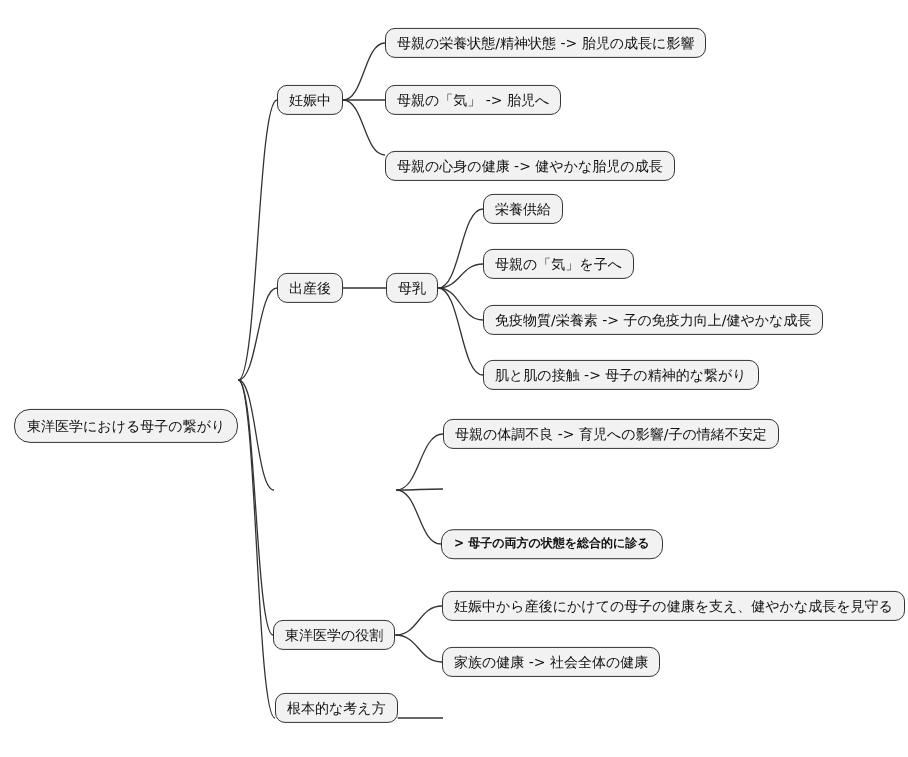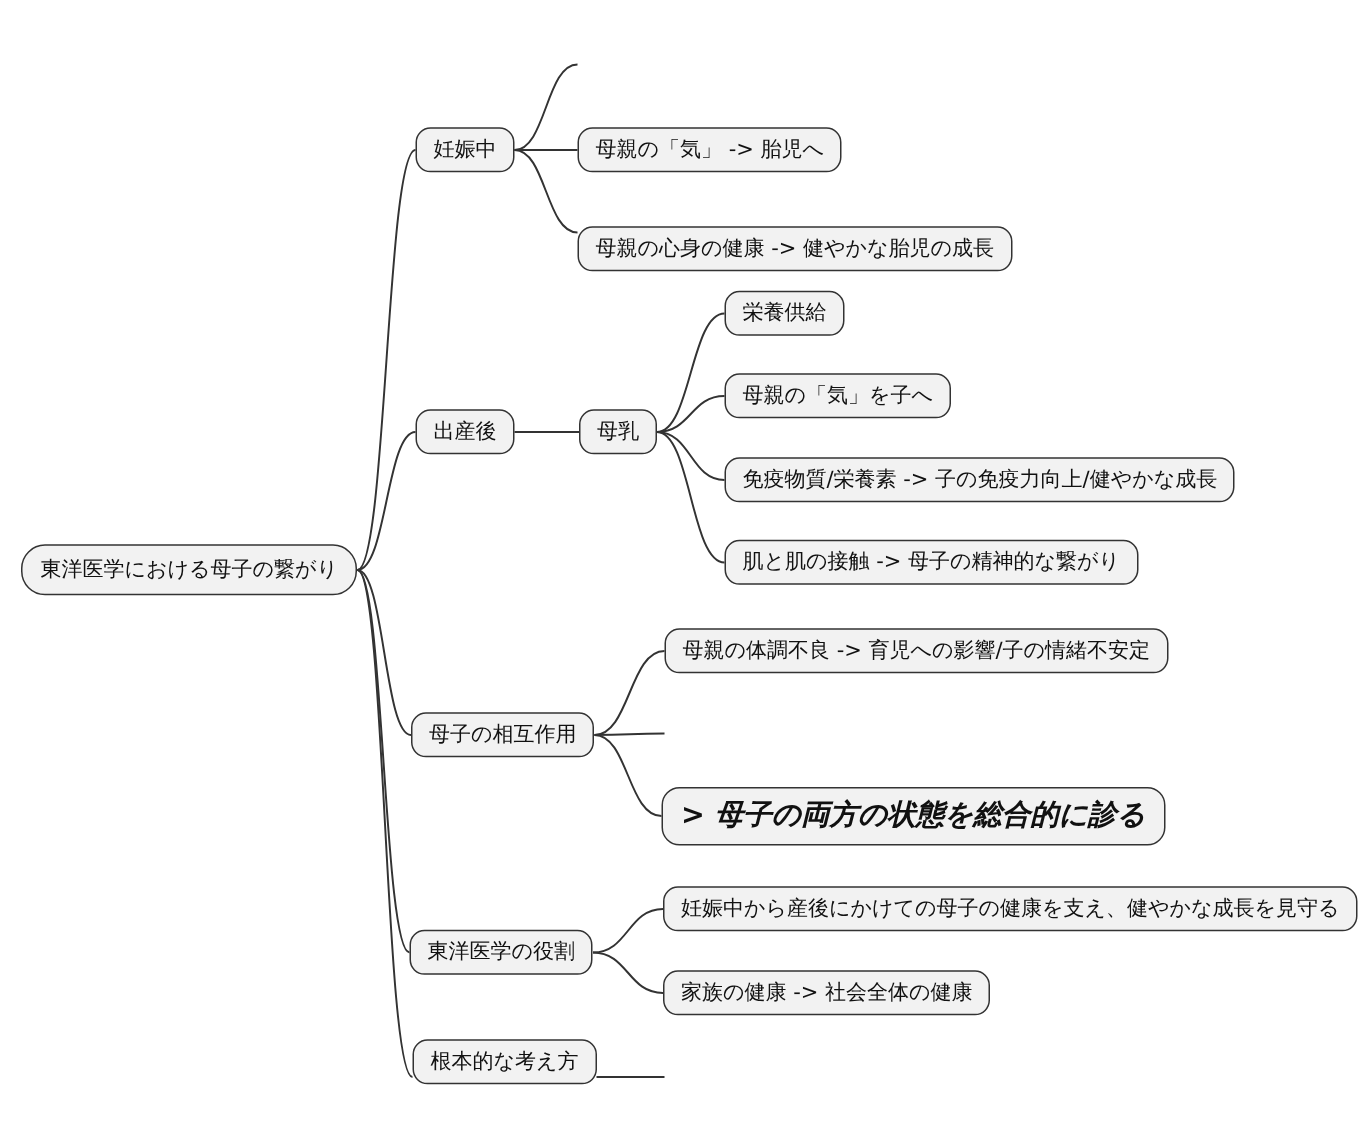--- a/index.html
+++ b/index.html
@@ -10,22 +10,22 @@
     position:relative; width:908px; height:757px; background:var(--bg);
     font-family:"DejaVu Sans","Liberation Sans",sans-serif; overflow:hidden;
   }
   #edges{position:absolute; left:0; top:0; width:908px; height:757px; z-index:0;}
   .node{
     position:absolute; z-index:1; transform:translateY(-50%);
     background:var(--fill); border:1.5px solid var(--border);
     border-radius:10px; padding:5px 11px; font-size:14px; line-height:1.3;
     color:var(--text); white-space:nowrap; box-sizing:border-box;
   }
-  .node.root{border-radius:16px; padding:7px 12px;}
-  .node.em{font-weight:bold; font-size:19px; border-radius:12px; padding:6px 12px;font-style:italic;}
+  .node.root{border-radius:16px; padding:7px 12px;margin-top:46px;}
+  .node.em{font-weight:bold; font-size:12px; border-radius:12px; padding:6px 12px;}
 </style>
 </head>
 <body>
 
 <div id="mindmap">
   <svg id="edges" xmlns="http://www.w3.org/2000/svg">
       <path d="M 238.296875 380 C 257.6484375 380, 257.6484375 100, 277 100" fill="none" stroke="#333333" stroke-width="1.3"></path>
       <path d="M 343 100 C 364 100, 364 43, 385 43" fill="none" stroke="#333333" stroke-width="1.3"></path>
       <path d="M 343 100 C 364 100, 364 100, 385 100" fill="none" stroke="#333333" stroke-width="1.3"></path>
       <path d="M 343 100 C 364 100, 364 155, 385 155" fill="none" stroke="#333333" stroke-width="1.3"></path>
@@ -42,31 +42,31 @@
       <path d="M 238.296875 380 C 255.6484375 380, 255.6484375 635, 273 635" fill="none" stroke="#333333" stroke-width="1.3"></path>
       <path d="M 395.328125 635 C 418.6640625 635, 418.6640625 606, 442 606" fill="none" stroke="#333333" stroke-width="1.3"></path>
       <path d="M 395.328125 635 C 418.6640625 635, 418.6640625 662, 442 662" fill="none" stroke="#333333" stroke-width="1.3"></path>
       <path d="M 238.296875 380 C 256.6484375 380, 256.6484375 718, 275 718" fill="none" stroke="#333333" stroke-width="1.3"></path>
       <path d="M 397.65625 718 C 420.328125 718, 420.328125 718, 443 718" fill="none" stroke="#333333" stroke-width="1.3"></path>
     </svg>
 
   <div class="node root" style="left:14px;  top:380px">東洋医学における母子の繋がり</div>
 
   <div class="node" style="left:277px; top:100px">妊娠中</div>
+  <div class="node" style="left:385px; top:43px">母親の栄養状態/精神状態 -&gt; 胎児の成長に影響</div>
   <div class="node" style="left:385px; top:100px">母親の「気」 -&gt; 胎児へ</div>
   <div class="node" style="left:385px; top:166px">母親の心身の健康 -&gt; 健やかな胎児の成長</div>
 
   <div class="node" style="left:277px; top:288px">出産後</div>
   <div class="node" style="left:386px; top:288px">母乳</div>
   <div class="node" style="left:483px; top:209px">栄養供給</div>
   <div class="node" style="left:483px; top:264px">母親の「気」を子へ</div>
   <div class="node" style="left:483px; top:320px">免疫物質/栄養素 -&gt; 子の免疫力向上/健やかな成長</div>
   <div class="node" style="left:483px; top:375px">肌と肌の接触 -&gt; 母子の精神的な繋がり</div>
 
-  <div class="node" style="left:274px; top:490px">母子の相互作用</div>
   <div class="node" style="left:443px; top:434px">母親の体調不良 -&gt; 育児への影響/子の情緒不安定</div>
   <div class="node em" style="left:441px; top:544px">&gt; 母子の両方の状態を総合的に診る</div>
 
   <div class="node" style="left:273px; top:635px">東洋医学の役割</div>
   <div class="node" style="left:442px; top:606px">妊娠中から産後にかけての母子の健康を支え、健やかな成長を見守る</div>
   <div class="node" style="left:442px; top:662px">家族の健康 -&gt; 社会全体の健康</div>
 
   <div class="node" style="left:275px; top:708px">根本的な考え方</div>
 </div>
 

